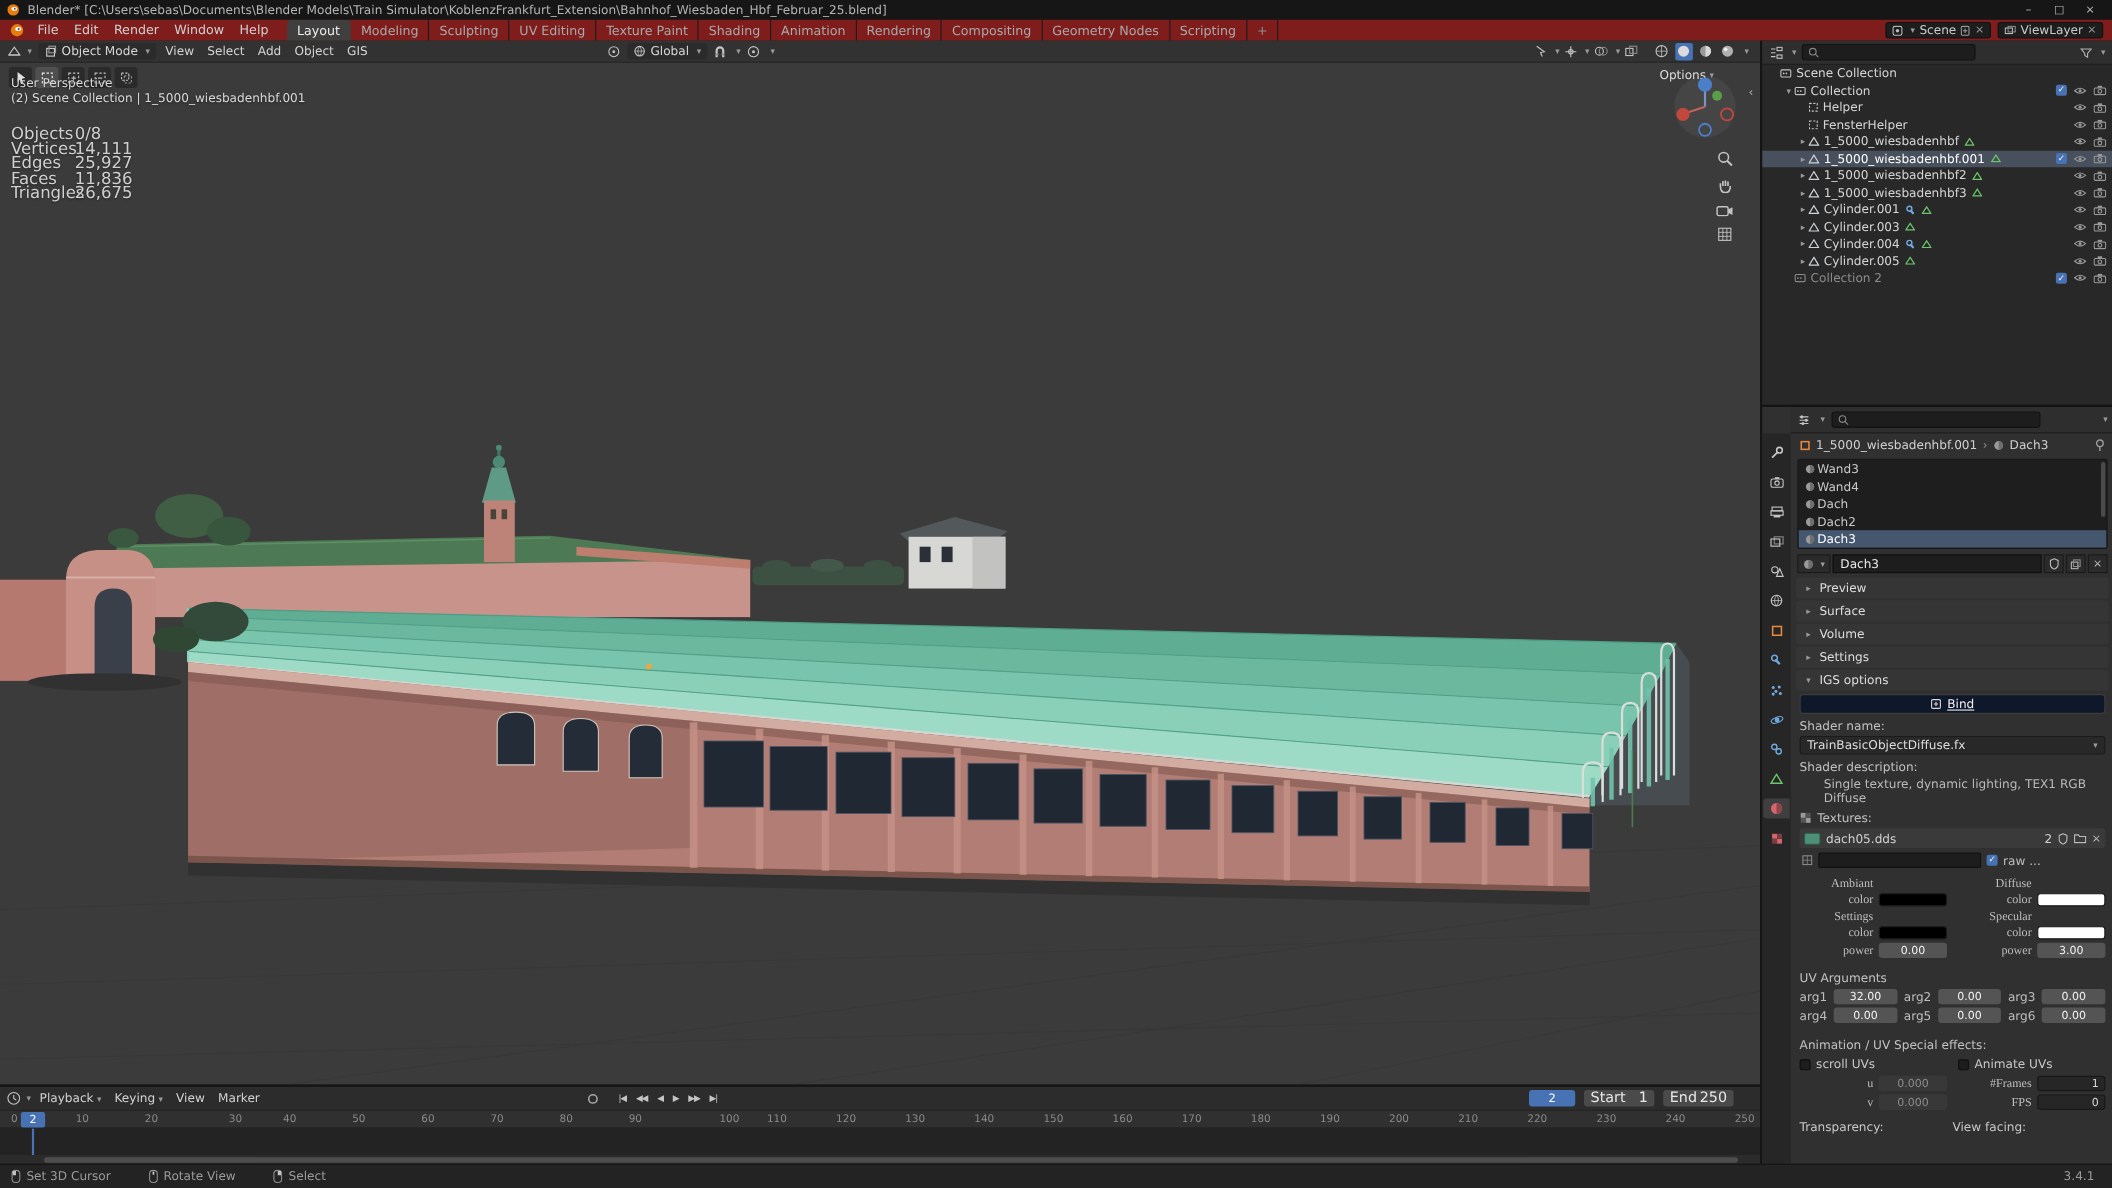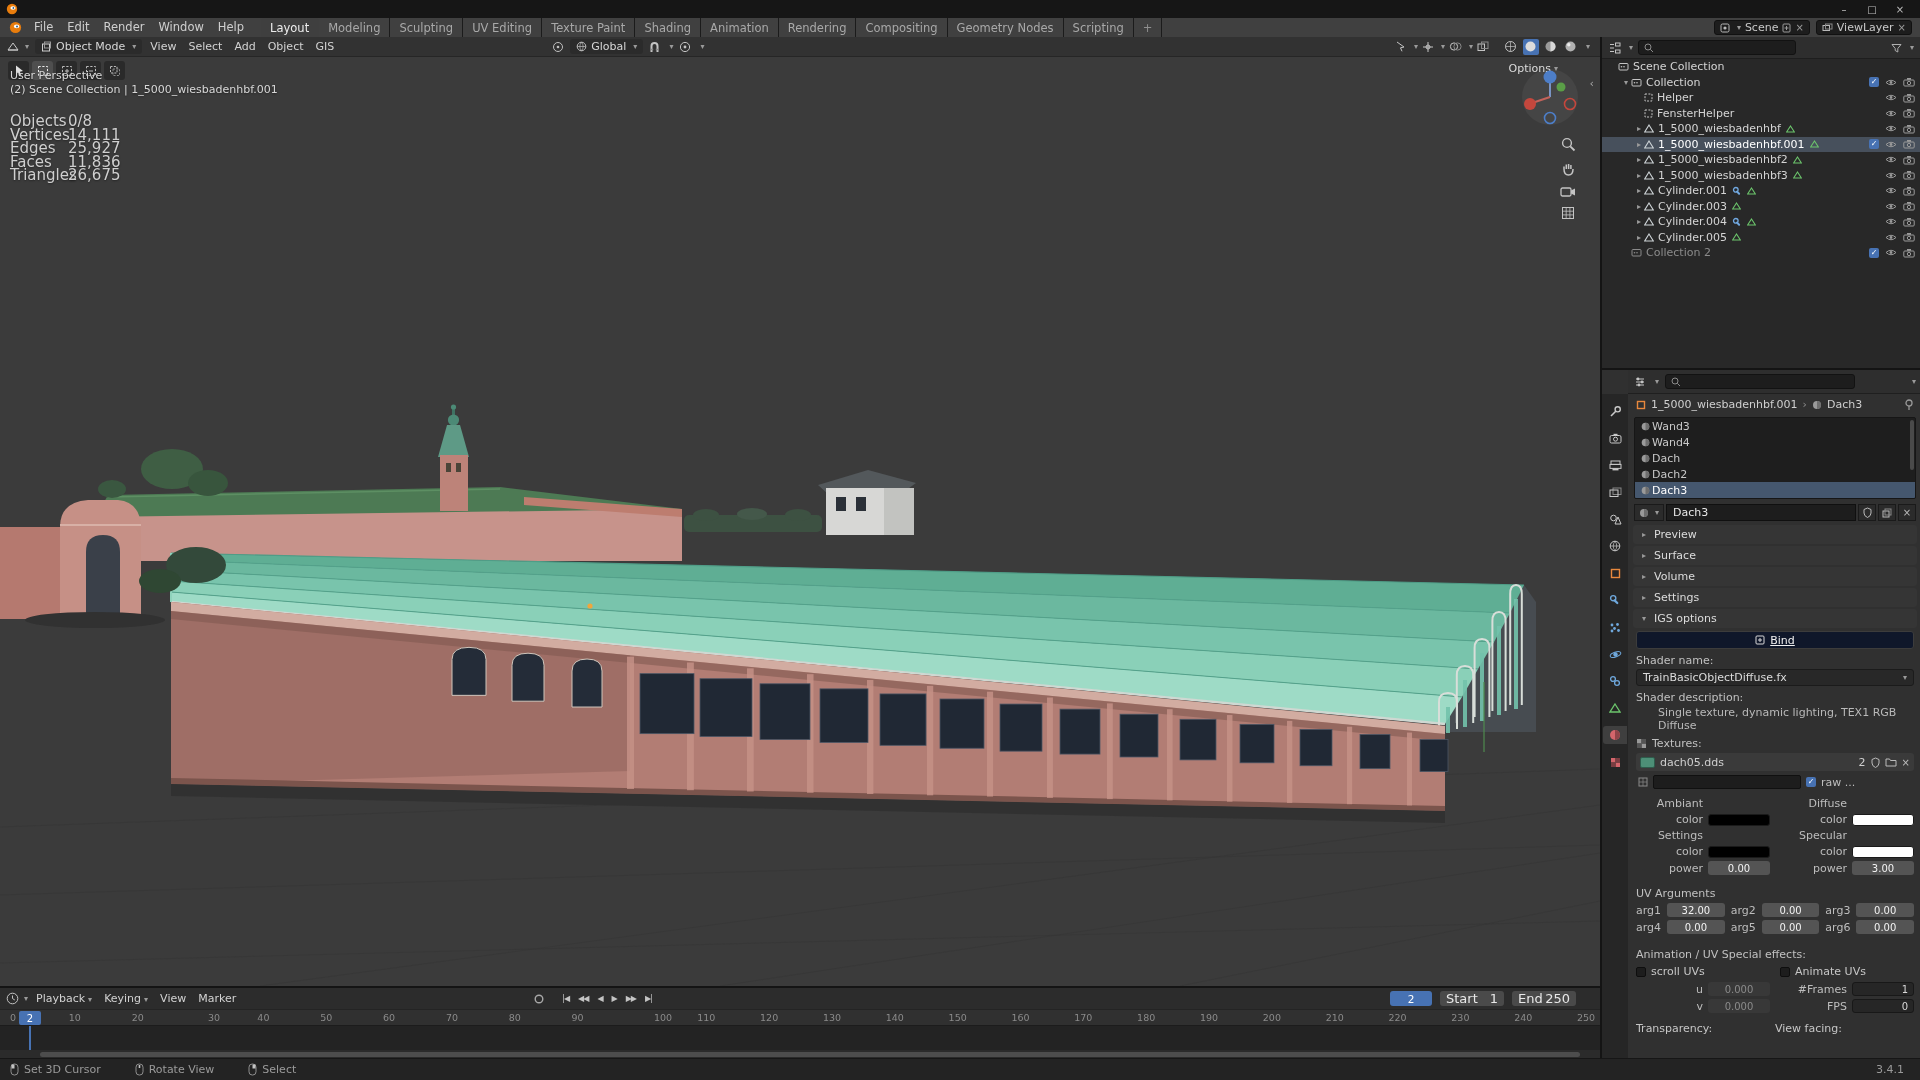--- a/index.html
+++ b/index.html
@@ -7,21 +7,21 @@
     font-family:"DejaVu Sans","Liberation Sans",sans-serif;color:#cfcfcf;font-size:12px;}
   .abs{position:absolute;}
   .row{display:flex;align-items:center;}
   .caret{font-size:8px;color:#9a9a9a;margin-left:3px;}
   .icon{display:inline-flex;align-items:center;justify-content:center;}
   
   #titlebar{left:0;top:0;width:1920px;height:18px;background:#161616;display:flex;align-items:center;
     padding:0 6px;gap:7px;font-size:11px;color:#b4b4b4;}
   .winbtn{width:28px;height:18px;display:flex;align-items:center;justify-content:center;color:#bdbdbd;font-size:10px;}
   
-  #menubar{left:0;top:18px;width:1920px;height:19px;background:#404040;display:flex;align-items:center;
+  #menubar{left:0;top:18px;width:1920px;height:19px;background:#7f1d1d;display:flex;align-items:center;
     padding:0 4px;font-size:11.5px;text-align:center;}
   .menu-item{padding:0 7px;height:19px;line-height:19px;color:#cfcfcf;cursor:default;}
   #ws-tabs{display:flex;margin-left:10px;height:19px;align-items:stretch;}
   .ws-tab{padding:2px 9px 0;color:#a8a8a8;font-size:11.5px;border-right:1px solid #1b1b1b;line-height:17px;}
   .ws-tab.active{background:#3f3f3f;color:#ececec;border-radius:4px 4px 0 0;border-right:1px solid transparent;}
   .mb-right{margin-left:auto;display:flex;gap:6px;align-items:center;padding-right:4px;}
   .mb-chip{display:flex;align-items:center;gap:4px;background:#1d1d1d;border:1px solid #111;border-radius:3px;
     height:15px;padding:0 5px;font-size:11px;color:#c9c9c9;}
   
   #viewport{left:0;top:37px;width:1600px;height:949px;background:#3b3b3b;overflow:hidden;}
@@ -91,21 +91,21 @@
   .lab{color:#c0c0c0;margin:5px 0 2px;}
   .dd{height:17px;background:#282828;border:1px solid #1b1b1b;border-radius:3px;display:flex;align-items:center;
     padding:0 6px;color:#dcdcdc;justify-content:space-between;}
   .desc{color:#b9b9b9;margin:2px 0 0 22px;}
   #tex-row{height:18px;background:#3a3a3a;border-radius:3px;display:flex;align-items:center;gap:5px;
     padding:0 4px;margin-top:3px;}
   #raw-row{display:flex;align-items:center;gap:5px;margin:4px 0 0 2px;}
   .mini-field{height:14px;background:#1d1d1d;border:1px solid #101010;border-radius:2px;width:148px;}
   .col2{display:grid;grid-template-columns:1fr 1fr;column-gap:10px;row-gap:3px;margin-top:8px;}
   .cl{display:flex;align-items:center;justify-content:flex-end;gap:5px;}
-  .cl .l{color:#bdbdbd;}
+  .cl .l{color:#bdbdbd;font-family:Liberation Serif, serif;}
   .swatch{width:62px;height:12px;border-radius:3px;border:1px solid #1a1a1a;}
   .slider{width:62px;height:14px;background:#545454;border-radius:3px;color:#f2f2f2;font-size:10px;
     display:flex;align-items:center;justify-content:center;}
   .slider.disabled{background:#383838;color:#8b8b8b;}
   .numfield{width:62px;height:14px;background:#262626;border:1px solid #181818;border-radius:3px;color:#d8d8d8;
     font-size:10px;display:flex;align-items:center;justify-content:flex-end;padding-right:5px;}
   .uvrow{display:flex;gap:6px;align-items:center;margin-top:3px;}
   .uvrow .l{width:26px;text-align:right;color:#bdbdbd;}
   .ckrow{display:flex;align-items:center;gap:5px;}
   #props-footer{display:grid;grid-template-columns:1fr 1fr;margin-top:9px;color:#c6c6c6;}
@@ -137,20 +137,21 @@
 <body>
 
 <div id="titlebar" class="abs">
   <span class="icon">
     <svg width="12" height="12">
         <circle cx="6" cy="6" r="5.2" fill="#e87d0d"></circle>
         <ellipse cx="7" cy="5" rx="2.6" ry="1.7" fill="#fff"></ellipse>
         <circle cx="7.4" cy="5" r="0.9" fill="#2b5f8a"></circle>
       </svg>
   </span>
+  <span>Blender* [C:\Users\sebas\Documents\Blender Models\Train Simulator\KoblenzFrankfurt_Extension\Bahnhof_Wiesbaden_Hbf_Februar_25.blend]</span>
   <span style="margin-left:auto;display:flex;">
     <span class="winbtn">–</span>
     <span class="winbtn">□</span>
     <span class="winbtn">×</span>
   </span>
 </div>
 
 <div id="menubar" class="abs">
   <span class="icon" style="padding:0 5px;">
     <svg width="13" height="13">

